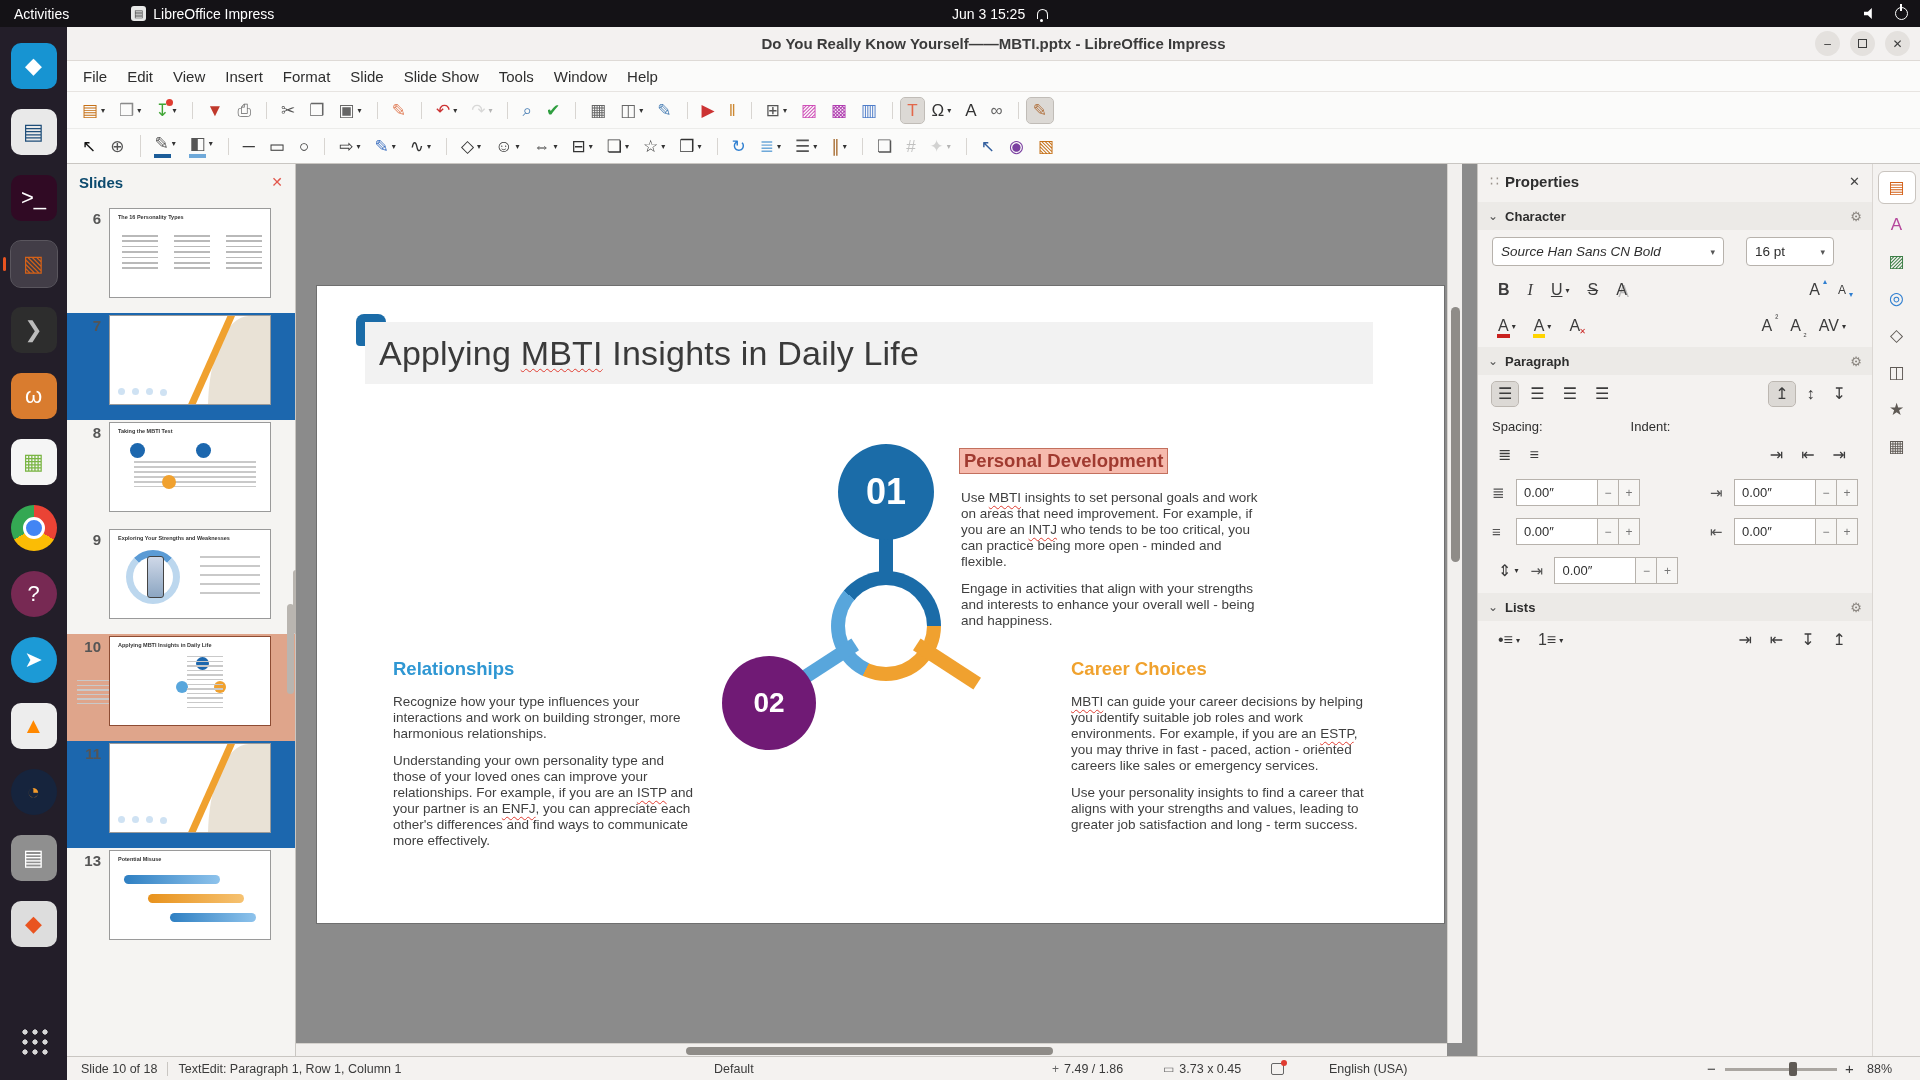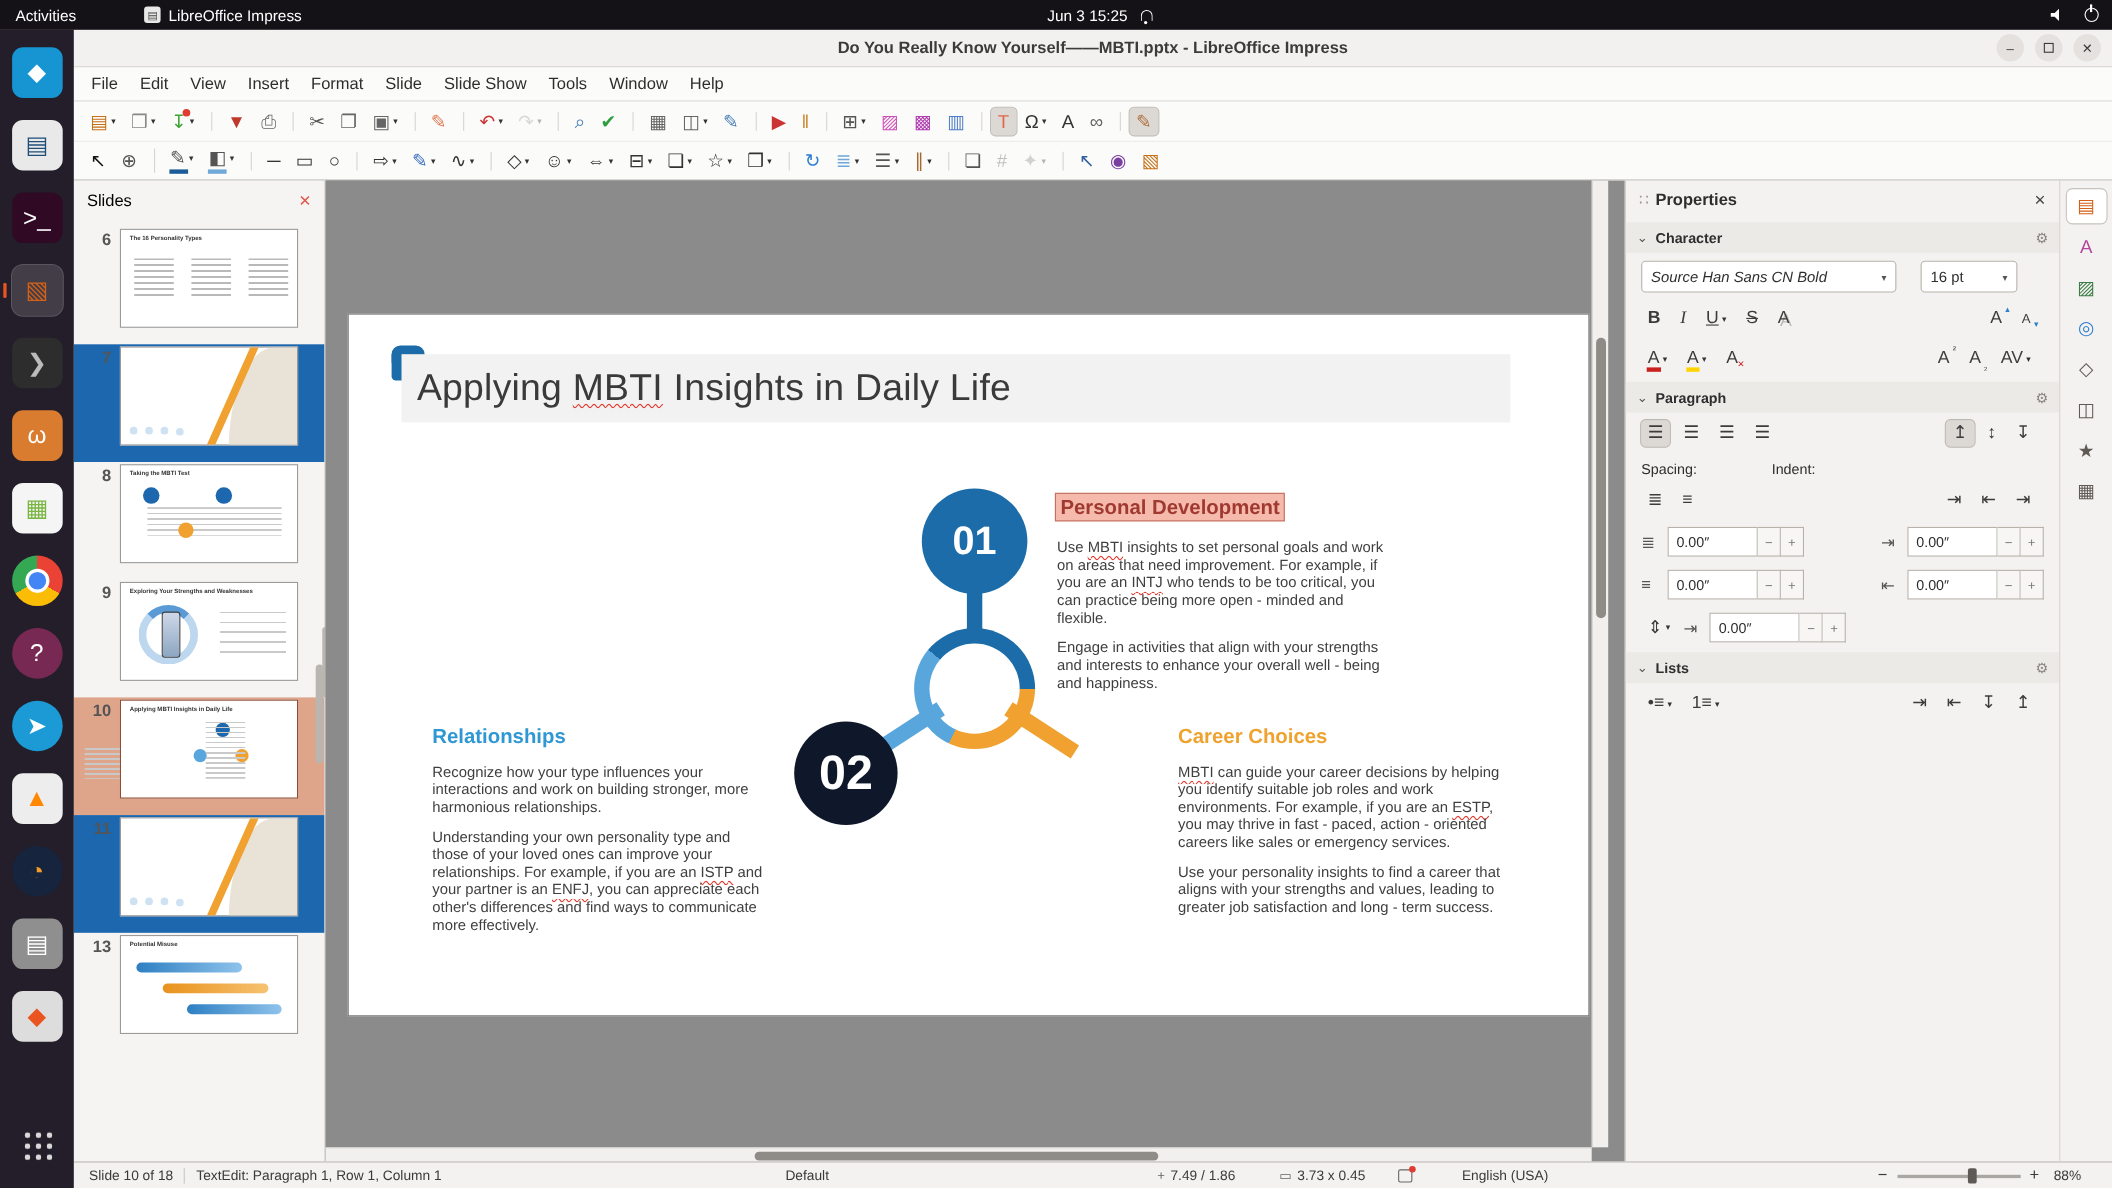--- a/index.html
+++ b/index.html
@@ -63,21 +63,21 @@
   .tb-btn.active { background:#dcd9d5; outline:1px solid #c0bcb7; }
   .tb-btn.disabled { opacity:.35; }
   .tb-btn.dot::after { content:''; position:absolute; top:1px; left:17px; width:7px; height:7px; border-radius:50%; background:#e03c31; }
   .tb-btn .bar { display:none; }
   .tb-btn.hasbar { padding-bottom:9px; }
   .tb-btn.hasbar .bar { display:block; position:absolute; left:5px; bottom:3px; width:17px; height:4px; background:var(--bar); }
 
   
   #slidespanel { position:absolute; left:67px; top:164px; width:229px; height:892px; background:#f5f4f2; border-right:1px solid #c9c6c2; }
   #slidespanel .sp-head { height:36px; display:flex; align-items:center; padding:0 12px; }
-  #slidespanel .sp-title { font-size:15px; font-weight:400; color:#000000; flex:1; }
+  #slidespanel .sp-title { font-size:15px; font-weight:700; color:#0c4a6e; flex:1; }
   #slidespanel .sp-close { color:#e2574c; font-size:14px; background:none; border:none; cursor:pointer; }
   .slides-list { position:absolute; top:36px; left:0; right:0; bottom:0; overflow:hidden; padding-top:6px; }
   .slide-item { position:relative; height:107px; padding:2px 0; cursor:pointer; }
   .slide-item .num { position:absolute; left:8px; top:4px; width:26px; text-align:right; font-size:15px; font-weight:700; color:#555; }
   .slide-item .thumb { position:absolute; left:42px; top:2px; width:162px; height:90px; background:#fff; border:1px solid #9a9a9a; overflow:hidden; }
   .slide-item.selected { background:#dfa58b; }
   .slide-item.selected .thumb { border-color:#8d4c33; }
   .thumb .tt { position:absolute; top:5px; left:8px; font-size:5.5px; font-weight:700; color:#333; width:120px; line-height:1.3; z-index:2; }
   .thumb .logo { position:absolute; top:8px; left:8px; font-size:4.5px; letter-spacing:.6px; color:#fff; font-weight:700; display:none; z-index:2; }
   .thumb .m1,.thumb .m2,.thumb .m3 { position:absolute; }
@@ -126,21 +126,21 @@
   .ring { position:absolute; left:514px; top:285px; width:110px; height:110px; border-radius:50%;
           background:conic-gradient(from -50deg, #1b6ca8 0 140deg, #f0a12f 140deg 255deg, #58a6dc 255deg 360deg); }
   .ring::after { content:''; position:absolute; inset:14px; background:#fff; border-radius:50%; }
   .stem { position:absolute; background:#1b6ca8; }
   #stem1 { left:562px; top:242px; width:14px; height:56px; }
   #stem2 { left:472px; top:371px; width:72px; height:14px; transform:rotate(-33deg); background:#58a6dc; }
   #stem3 { left:594px; top:371px; width:72px; height:14px; transform:rotate(33deg); background:#f0a12f; }
   .numcircle { position:absolute; border-radius:50%; color:#fff; display:flex; align-items:center; justify-content:center;
                font-size:36px; font-weight:700; }
   #c01 { left:521px; top:158px; width:96px; height:96px; background:#1b6ca8; }
-  #c02 { left:405px; top:370px; width:94px; height:94px; background:#0f172a; font-size:44px; }
+  #c02 { left:405px; top:370px; width:94px; height:94px; background:#701a75; font-size:28px; }
   #c03 { left:646px; top:370px; width:94px; height:94px; background:#f0a12f; font-size:34px; }
 
   .sec-heading { position:absolute; font-size:18.5px; font-weight:600; }
   #h-personal { left:642px; top:164px; }
   #h-personal .hl-sel { background:#f6baad; border:1px solid #c3705e; color:#a03a30; padding:1px 4px 2px 4px; }
   #h-relationships { left:76px; top:372px; color:#2f97d3; }
   #h-career { left:754px; top:372px; color:#f0a22e; }
   .sec-body { position:absolute; font-size:13.5px; line-height:16px; color:#3f3f3f; }
   .sec-body p + p { margin-top:11px; }
   #b-personal { left:644px; top:204px; width:300px; }
@@ -180,21 +180,21 @@
   .pp-btn.shadow .g { text-shadow:2px 2px 0 #bbb; }
   .pp-btn.big .g::after { content:'▴'; position:absolute; top:-4px; right:-7px; font-size:8px; color:#2f7fd0; }
   .pp-btn.small .g { font-size:12px; }
   .pp-btn.small .g::after { content:'▾'; position:absolute; bottom:-3px; right:-7px; font-size:8px; color:#2f7fd0; }
   .pp-btn.fc .g::after { content:''; position:absolute; left:-1px; right:-1px; bottom:-4px; height:4px; background:#c9211e; }
   .pp-btn.hl .g::after { content:''; position:absolute; left:-1px; right:-1px; bottom:-4px; height:4px; background:#ffd400; }
   .pp-btn.clear .g::after { content:'✕'; position:absolute; right:-6px; bottom:-2px; font-size:8px; color:#c9211e; }
   .pp-btn.sup .g::after { content:'²'; position:absolute; top:-4px; right:-6px; font-size:9px; }
   .pp-btn.sub .g::after { content:'₂'; position:absolute; bottom:-4px; right:-6px; font-size:9px; }
   .pp-labels { display:flex; padding:8px 14px 2px 14px; font-size:13px; color:#2e2e2e; }
-  .pp-labels .l2 { margin-left:68px; }
+  .pp-labels .l2 { margin-left:88px; }
   .spin { display:flex; align-items:center; }
   .spin .sicon { font-size:15px; color:#555; width:24px; }
   .spin .box { width:82px; height:27px; background:#fff; border:1px solid #b7b2ac; display:flex; align-items:center; padding:0 7px; font-size:13px; }
   .spin .st { width:21px; height:27px; border:1px solid #b7b2ac; border-left:none; background:#f7f6f4; color:#777; font-size:12px;
               display:flex; align-items:center; justify-content:center; cursor:pointer; }
   .spin + .spin { margin-left:auto; }
 
   
   #tabstrip { position:absolute; left:1872px; top:164px; width:48px; height:892px; background:#f4f2f0; border-left:1px solid #dbd7d3;
               display:flex; flex-direction:column; align-items:center; padding-top:8px; }

